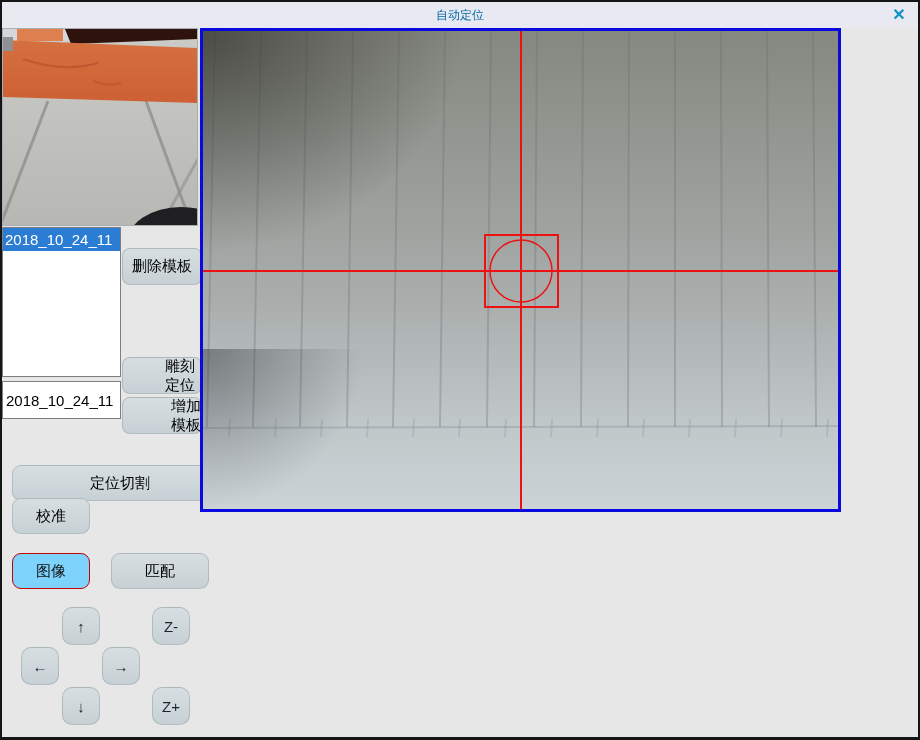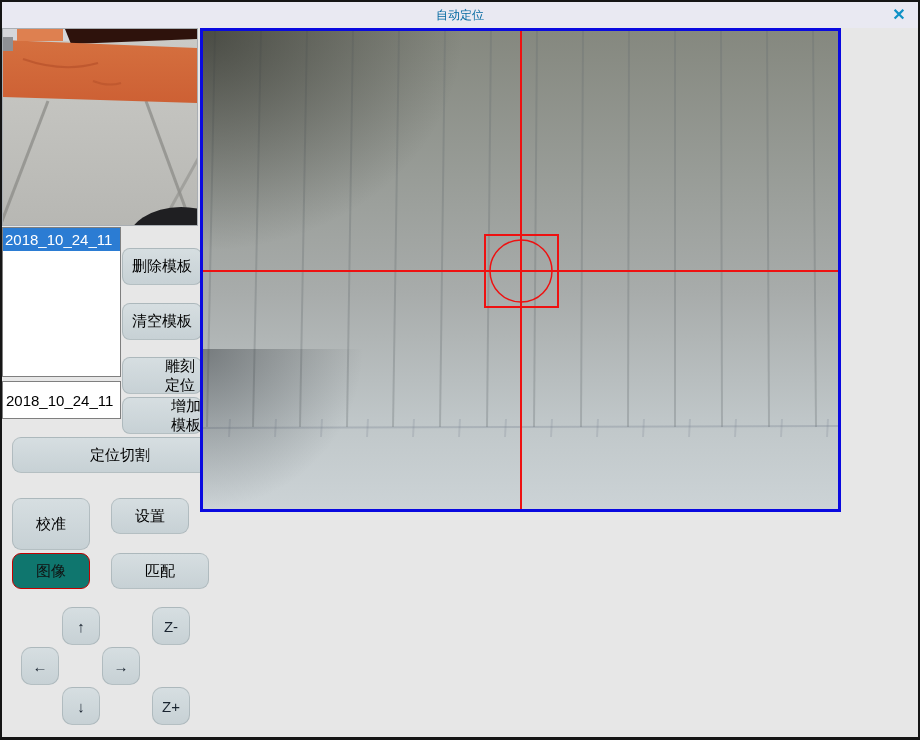--- a/index.html
+++ b/index.html
@@ -16,21 +16,21 @@
            border:1px solid #7f7f7f;box-sizing:border-box;overflow:hidden;}
   .list-item-selected{height:23px;background:#2b7cd3;color:#fff;font-size:15px;line-height:23px;
                       padding-left:2px;white-space:nowrap;}
   .textfield{position:absolute;left:0;top:379px;width:119px;height:38px;border:1px solid #7f7f7f;
              box-sizing:border-box;background:#fff;font-size:15px;color:#000;padding:0 0 0 3px;
              font-family:"Liberation Sans","DejaVu Sans",sans-serif;}
   .btn{position:absolute;box-sizing:border-box;border:1px solid rgba(140,152,158,.45);border-radius:9px;
        background:linear-gradient(#d6dee1,#c7d1d5);font-size:15px;color:#000;cursor:pointer;
        display:flex;align-items:center;justify-content:center;padding:0;
        font-family:"Liberation Sans","DejaVu Sans",sans-serif;}
-  .btn.red{background:#0f766e;border-color:#c40000;color:#111;}
+  .btn.red{background:#7dd3fc;border-color:#c40000;color:#111;}
   .tbtn{left:120px;width:80px;height:37px;border-radius:8px;margin-top:16px;}
   .jog{width:38px;height:38px;border-radius:10px;font-size:15px;color:#1a2430;}
   .camera{position:absolute;left:198px;top:26px;width:641px;height:484px;box-sizing:border-box;
           border:3px solid #0a0ae0;background:#9a9e9b;}
   .camera svg{display:block;}
 </style>
 </head>
 <body>
 
 <div class="window">
@@ -72,27 +72,25 @@
     </svg>
   </div>
 
   <div class="listbox">
     <div class="list-item-selected">2018_10_24_11</div>
   </div>
 
   <input class="textfield" type="text" value="2018_10_24_11" style="">
 
   <button class="btn tbtn" style="top:230px;">删除模板</button>
-  <button class="btn tbtn" style="top:285px;">清空模板</button>
   <button class="btn tbtn" style="top:339px;padding-left:36px;">雕刻定位</button>
   <button class="btn tbtn" style="top:379px;padding-left:48px;">增加模板</button>
 
-  <button class="btn" style="left:10px;top:435px;width:216px;height:36px;">定位切割</button>
-  <button class="btn" style="left:10px;top:496px;width:78px;height:52px;">校准</button>
-  <button class="btn" style="left:109px;top:496px;width:78px;height:36px;">设置</button>
+  <button class="btn" style="left:10px;top:463px;width:216px;height:36px;">定位切割</button>
+  <button class="btn" style="left:10px;top:496px;width:78px;height:36px;">校准</button>
   <button class="btn red" style="left:10px;top:551px;width:78px;height:36px;">图像</button>
   <button class="btn" style="left:109px;top:551px;width:98px;height:36px;">匹配</button>
 
   <button class="btn jog" style="left:60px;top:605px;">↑</button>
   <button class="btn jog" style="left:150px;top:605px;">Z-</button>
   <button class="btn jog" style="left:19px;top:645px;">←</button>
   <button class="btn jog" style="left:100px;top:645px;">→</button>
   <button class="btn jog" style="left:60px;top:685px;">↓</button>
   <button class="btn jog" style="left:150px;top:685px;">Z+</button>
 

